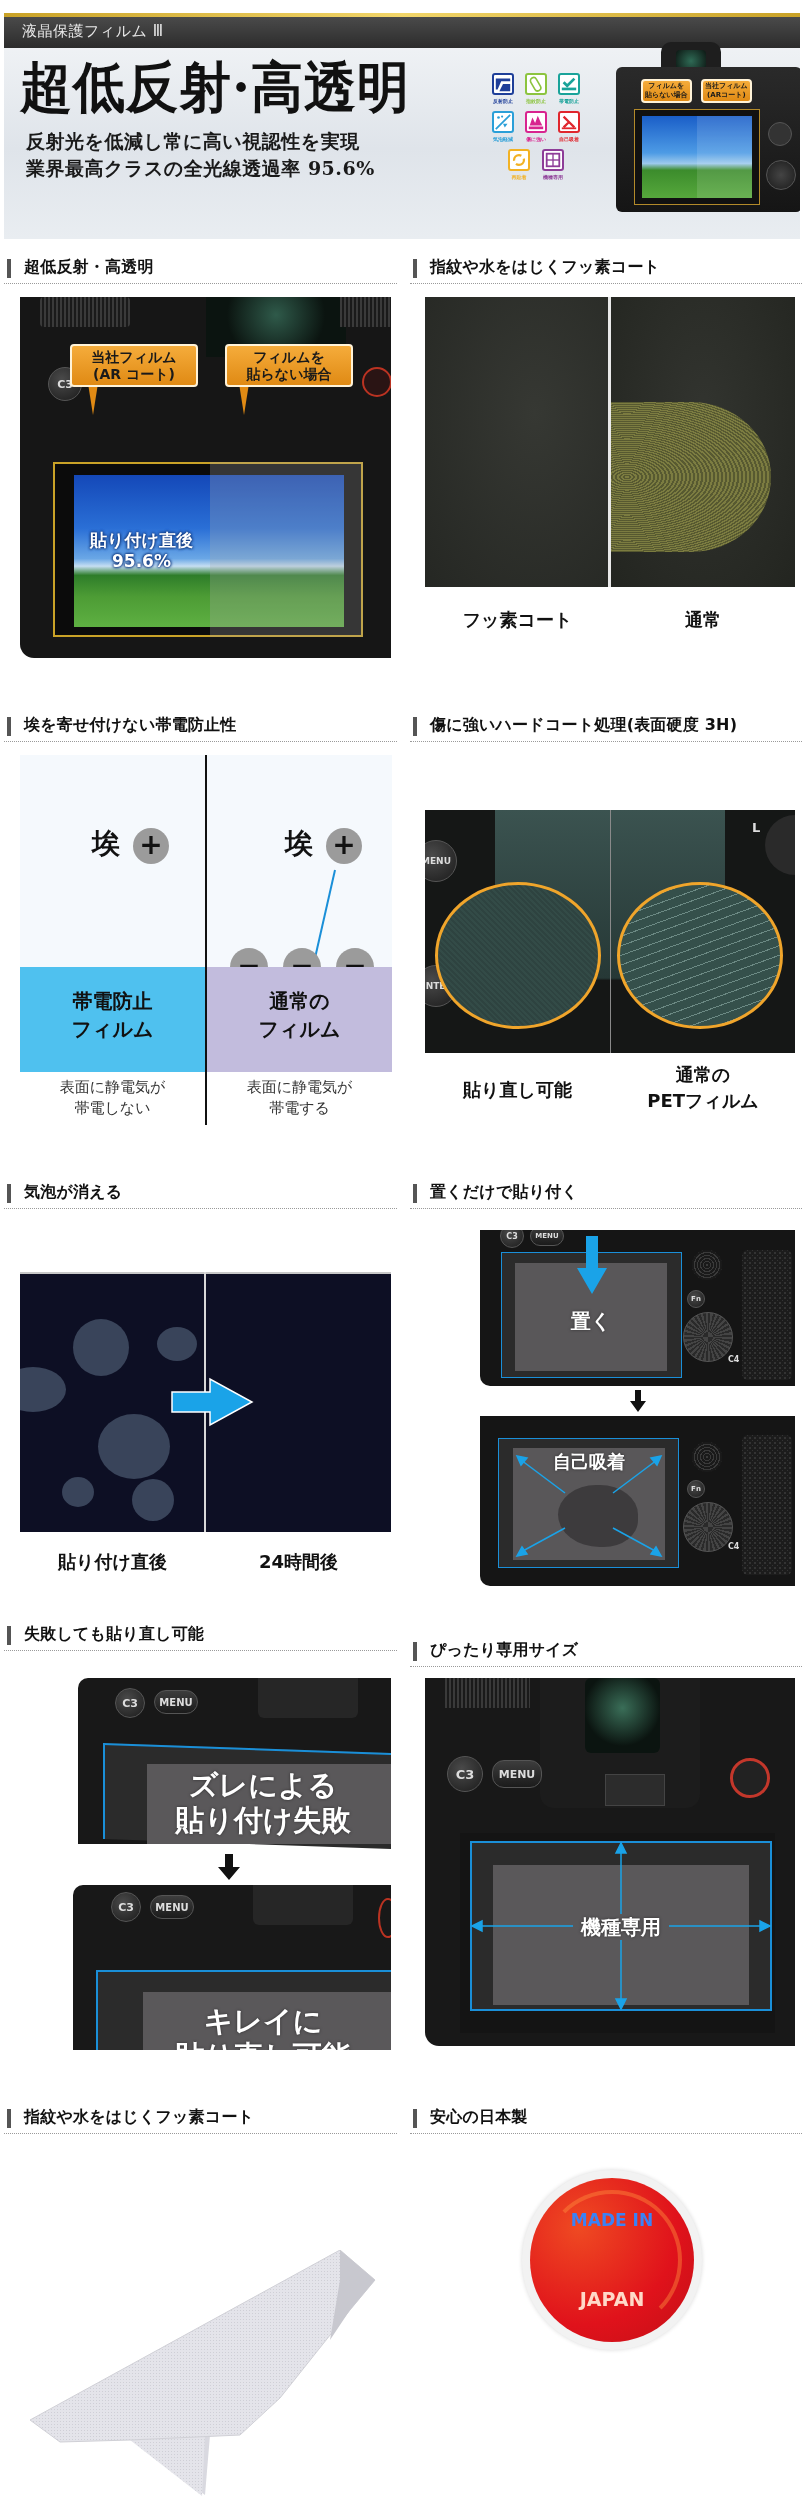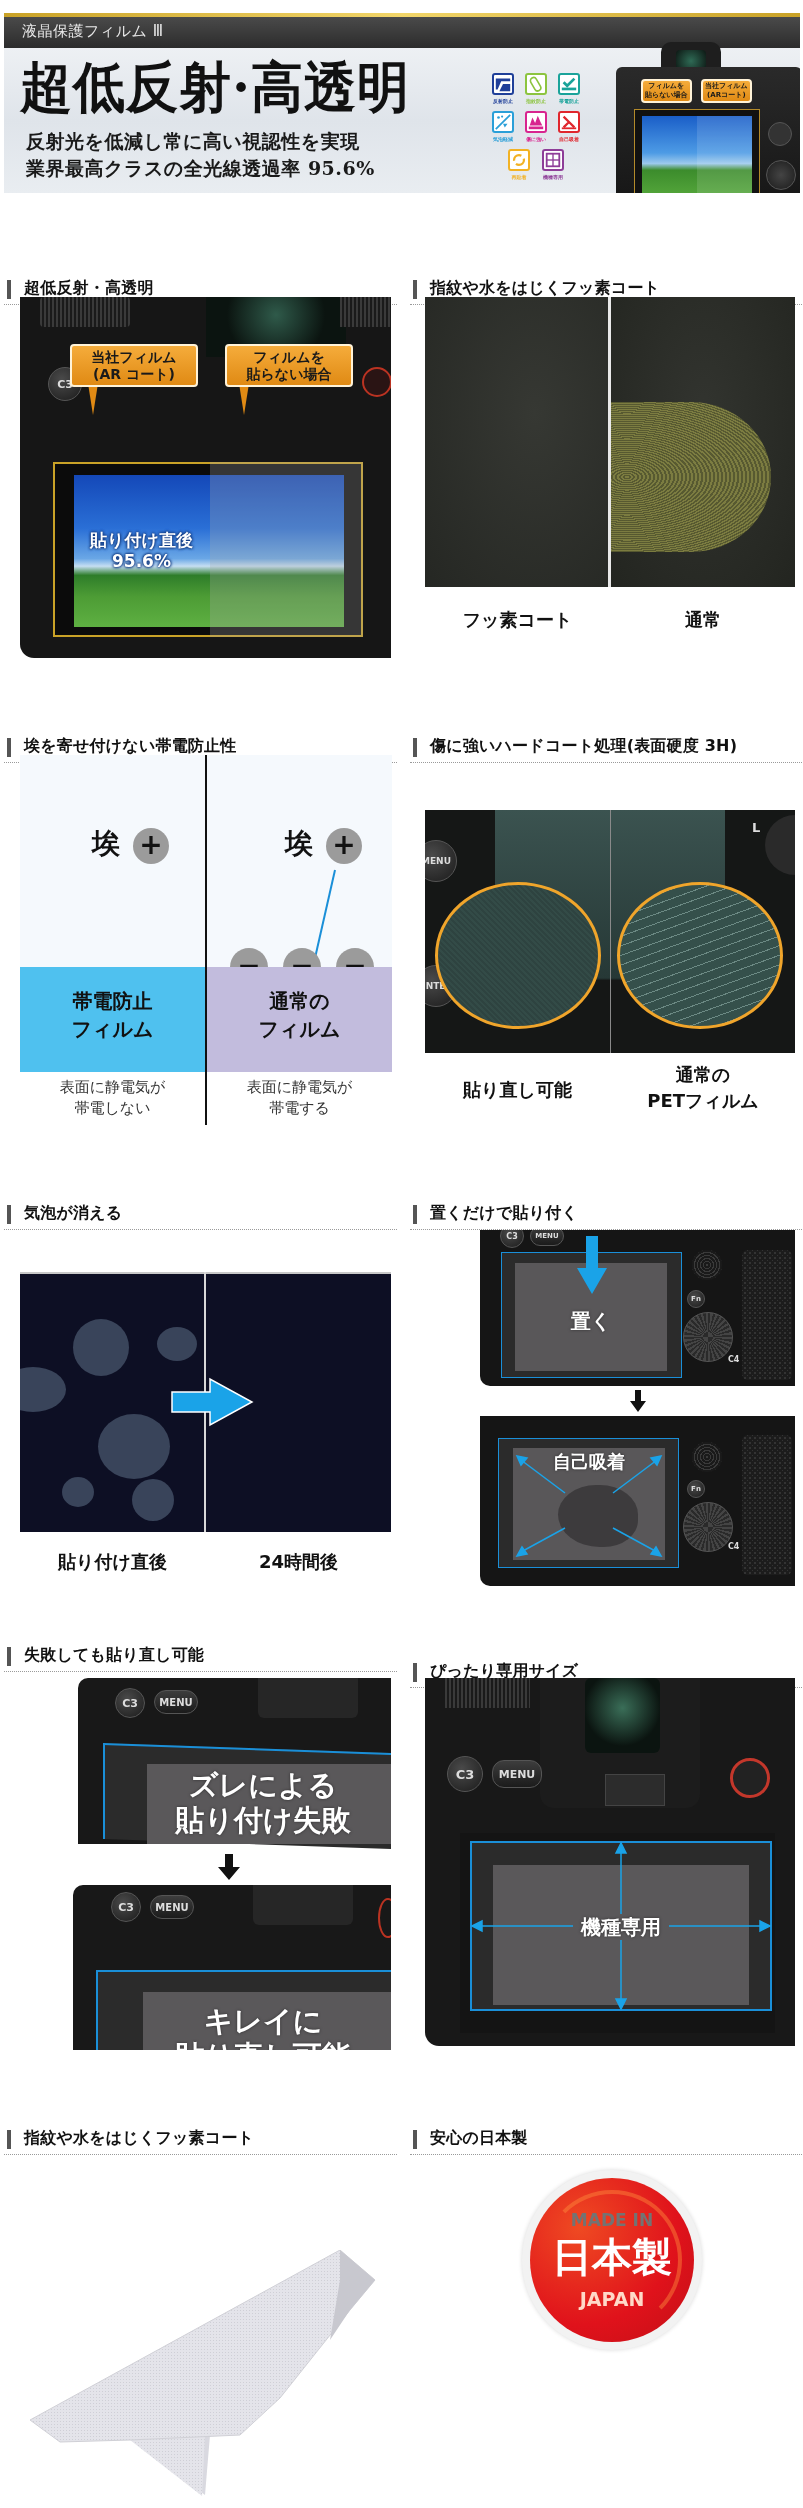--- a/index.html
+++ b/index.html
@@ -1,20 +1,20 @@
 <!DOCTYPE html>
 <html><head>
 <meta charset="utf-8">
 <style>
   * { box-sizing: border-box; margin: 0; padding: 0; }
   html, body { width: 803px; height: 2508px; background: #ffffff; overflow: hidden; }
   body { position: relative; font-family: "DejaVu Sans", "Liberation Sans", sans-serif; color: #111; }
 
   
-  .banner { position: absolute; left: 4px; top: 13px; width: 796px; height: 180px;
+  .banner { position: absolute; left: 4px; top: 13px; width: 796px; height: 226px;
     background: linear-gradient(180deg, #f4f6f8 0%, #dfe4ea 60%, #e9edf1 100%); overflow: hidden; }
   .banner .gold { position: absolute; left: 0; top: 0; width: 100%; height: 4px;
     background: linear-gradient(90deg, #c9a227, #f2d66a 50%, #c9a227); }
   .banner .darkbar { position: absolute; left: 0; top: 4px; width: 100%; height: 31px;
     background: linear-gradient(180deg, #4a4a4a, #2c2c2c); }
   .banner .series { position: absolute; left: 18px; top: 9px; font-size: 15px; color: #e8e8e8;
     font-family: "DejaVu Sans", sans-serif; letter-spacing: 0.5px; }
   .banner .headline { position: absolute; left: 16px; top: 44px; font-family: "DejaVu Serif", serif;
     font-weight: bold; font-size: 52px; color: #111; letter-spacing: 1px; line-height: 60px; transform: scaleY(1.05); }
   .banner .sub { position: absolute; left: 22px; font-family: "DejaVu Serif", serif; font-weight: bold;
@@ -23,21 +23,21 @@
   .banner .sub2 { top: 143px; }
 
   .icons { position: absolute; left: 488px; top: 60px; width: 90px; }
   .icon-box { position: absolute; width: 22px; height: 22px; border: 2px solid; border-radius: 3px; background:#fff; }
   .icon-box svg { width: 100%; height: 100%; display: block; }
   .icon-label { position: absolute; width: 34px; text-align: center; font-size: 5px; font-weight: bold; }
 
   .banner-cam { position: absolute; left: 612px; top: 29px; width: 186px; height: 172px; }
 
   
-  .sec-head { position: absolute; height: 30px; margin-top: 21px; }
+  .sec-head { position: absolute; height: 30px; }
   .sec-head .bar { position: absolute; left: 3px; top: 4px; width: 4px; height: 19px; background: #555; }
   .sec-head .title { position: absolute; left: 20px; top: 2px; font-size: 16px; font-weight: bold; color: #111;
     white-space: nowrap; letter-spacing: 0.2px; }
   .sec-head .dots { position: absolute; left: 0; right: 0; top: 28px; border-top: 1px dotted #9a9a9a; }
   .col-l { left: 4px; width: 393px; }
   .col-r { left: 410px; width: 392px; }
 
   .panel { position: absolute; overflow: hidden; }
   .caption { position: absolute; font-weight: bold; font-size: 18px; color: #111; text-align: center; white-space: nowrap; }
 
@@ -394,16 +394,15 @@
   <polygon points="110,195 180,185 175,245" fill="#d9d9e0"></polygon>
   <polygon points="100,190 175,185 172,246" fill="url(#weave)"></polygon>
   <polygon points="0,170 310,0 345,30 320,60 250,148 210,185 100,190 30,192" fill="url(#weave)" stroke="#d0d0d6" stroke-width="1"></polygon>
   <polygon points="310,0 345,30 320,60 300,90 310,30" fill="#c8c8cf"></polygon>
 </svg>
 
 <div style="position:absolute;left:522px;top:2170px;width:180px;height:180px;">
   <div style="position:absolute;left:0;top:0;width:180px;height:180px;border-radius:50%;background:#f2f2f2;box-shadow:0 0 4px rgba(0,0,0,0.15);"></div>
   <div style="position:absolute;left:8px;top:8px;width:164px;height:164px;border-radius:50%;background:radial-gradient(circle at 30% 30%,#ef4a22,#e0121b 60%,#c10f16);"></div>
   <div style="position:absolute;left:20px;top:20px;width:140px;height:140px;border-radius:50%;border:4px solid rgba(255,140,60,0.45);border-left-color:transparent;border-bottom-color:transparent;"></div>
-  <div style="position:absolute;left:0;top:40px;width:180px;text-align:center;color:#737373;font-weight:bold;font-size:17px;">MADE IN</div>
-  <div style="position:absolute;left:0;top:63px;width:180px;text-align:center;color:#ffffff;font-weight:bold;font-size:40px;line-height:48px;">日本製</div>
+  <div style="position:absolute;left:0;top:40px;width:180px;text-align:center;color:#3b82f6;font-weight:bold;font-size:17px;">MADE IN</div>
   <div style="position:absolute;left:0;top:118px;width:180px;text-align:center;color:#ffd9c8;font-weight:bold;font-size:19px;">JAPAN</div>
 </div>
 
 </body></html>

